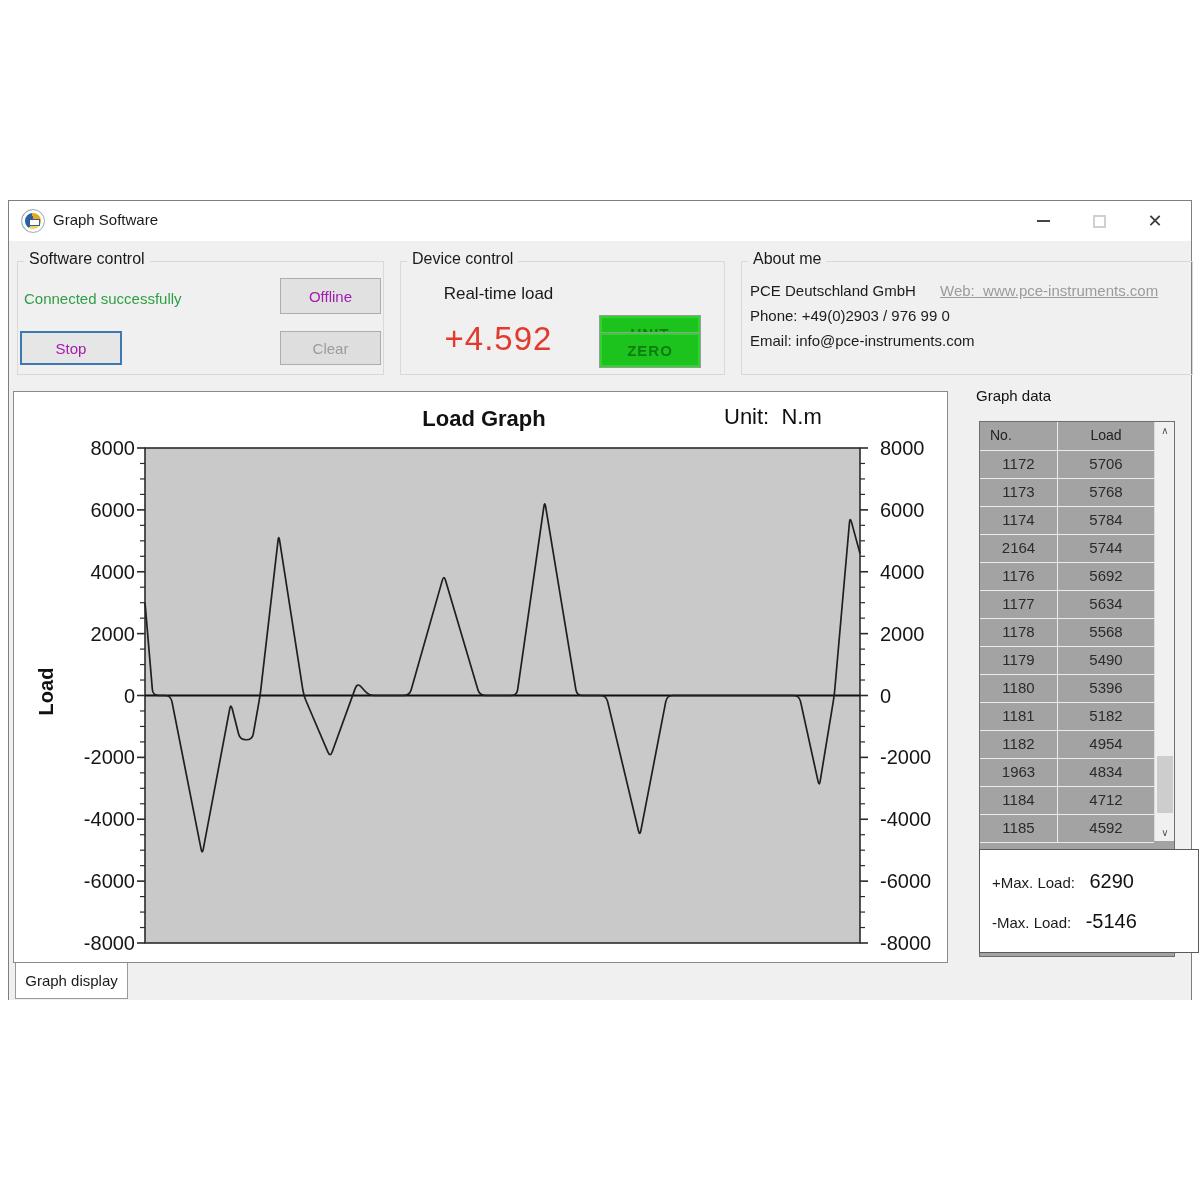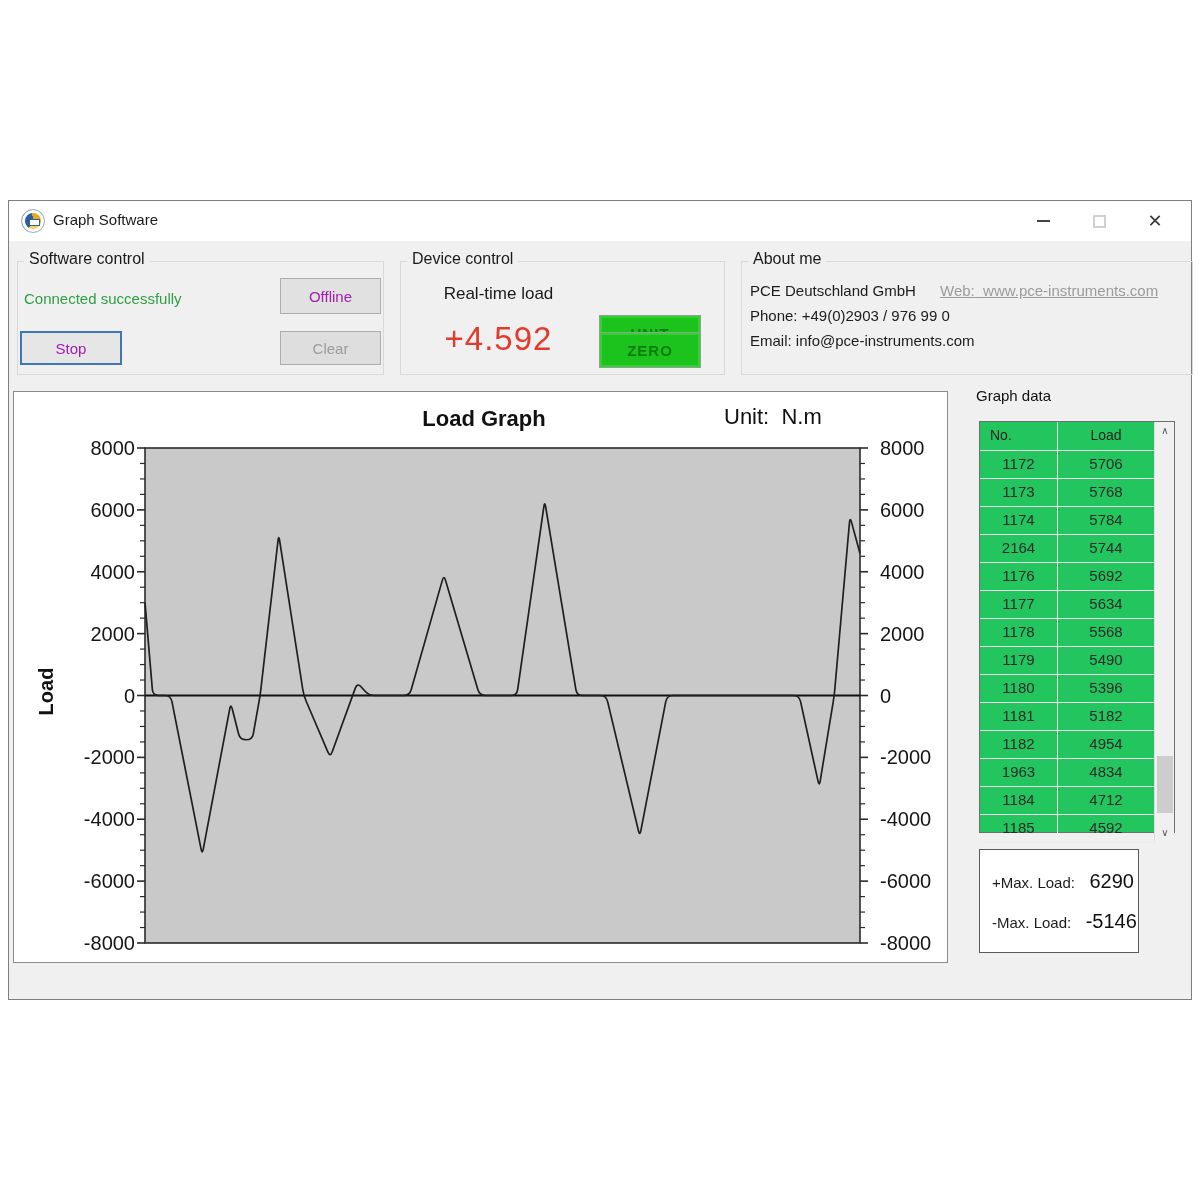--- a/index.html
+++ b/index.html
@@ -71,38 +71,38 @@
   .tick-right { width:80px; text-align:left; }
 
   
   .tabstrip { position:absolute; left:0; top:762px; width:100%; height:37px; background:#f0f0f0; }
   .tab { position:absolute; left:6px; top:0; width:113px; height:36px; background:#ffffff;
     border:1px solid #9a9a9a; border-top:none; font-size:15px; color:#1b1b1b;
     display:flex; align-items:center; justify-content:center; }
 
   
   .sidebar-label { position:absolute; left:967px; top:186px; font-size:15px; font-weight:normal; color:#111; }
-  .data-table { position:absolute; left:970px; top:220px; width:196px; height:412px;
-    background:#22c55e; border:1px solid #6e6e6e; }
+  .data-table { position:absolute; left:970px; top:220px; width:196px; height:536px;
+    background:#a3a3a3; border:1px solid #6e6e6e; }
   .thead { position:absolute; left:0; top:0; width:174px; height:29px; border-bottom:1px solid #ececec; }
   .th-no { position:absolute; left:10px; top:5px; font-size:14px; color:#222; }
   .th-load { position:absolute; left:78px; top:5px; width:96px; text-align:center; font-size:14px; color:#222; }
   .col-sep { position:absolute; left:77px; top:0; width:1px; height:421px; background:#ececec; }
   .tbody { position:absolute; left:0; top:29px; width:174px; }
   .trow { position:relative; width:174px; height:28px; border-bottom:1px solid #ececec; }
   .td-no { position:absolute; left:0; top:4px; width:77px; text-align:center; font-size:15px; color:#2b2b2b; }
   .td-load { position:absolute; left:78px; top:4px; width:96px; text-align:center; font-size:15px; color:#2b2b2b; }
   .scrollbar { position:absolute; right:0; top:0; width:20px; height:419px; background:#f0f0f0;
     border-left:1px solid #dcdcdc; }
   .sb-btn { position:absolute; left:0; width:20px; height:17px; display:flex; align-items:center;
     justify-content:center; font-size:10px; color:#555; }
   .sb-up { top:0; } .sb-down { bottom:0; }
   .sb-thumb { position:absolute; left:2px; top:334px; width:16px; height:57px; background:#cdcdcd; }
 
-  .max-box { position:absolute; left:970px; top:648px; width:160px; height:104px;
+  .max-box { position:absolute; left:970px; top:648px; width:220px; height:104px;
     background:#ffffff; border:1px solid #5a5a5a; }
   .max-row { position:absolute; left:12px; white-space:nowrap; }
   .max-row-pos { top:20px; } .max-row-neg { top:60px; }
   .max-label { font-size:15px; color:#1c1c1c; }
   .max-value { font-size:20px; color:#111; margin-left:10px; }
 </style>
 </head>
 <body>
 
 <div class="page">
@@ -236,20 +236,23 @@
         <div class="tick-label tick-left" style="top: 354.375px; left: 41px;">-2000</div>
         <div class="tick-label tick-right" style="top: 354.375px; left: 866px;">-2000</div>
         <div class="tick-label tick-left" style="top: 416.25px; left: 41px;">-4000</div>
         <div class="tick-label tick-right" style="top: 416.25px; left: 866px;">-4000</div>
         <div class="tick-label tick-left" style="top: 478.125px; left: 41px;">-6000</div>
         <div class="tick-label tick-right" style="top: 478.125px; left: 866px;">-6000</div>
         <div class="tick-label tick-left" style="top: 540px; left: 41px;">-8000</div>
         <div class="tick-label tick-right" style="top: 540px; left: 866px;">-8000</div>
       </div>
 
+    <div class="tabstrip">
+      <div class="tab">Graph display</div>
+    </div>
 
     <div class="sidebar-label">Graph data</div>
 
     <div class="data-table">
       <div class="thead">
         <span class="th-no">No.</span>
         <span class="th-load">Load</span>
       </div>
       <div class="col-sep"></div>
       <div class="tbody" id="table-body">

